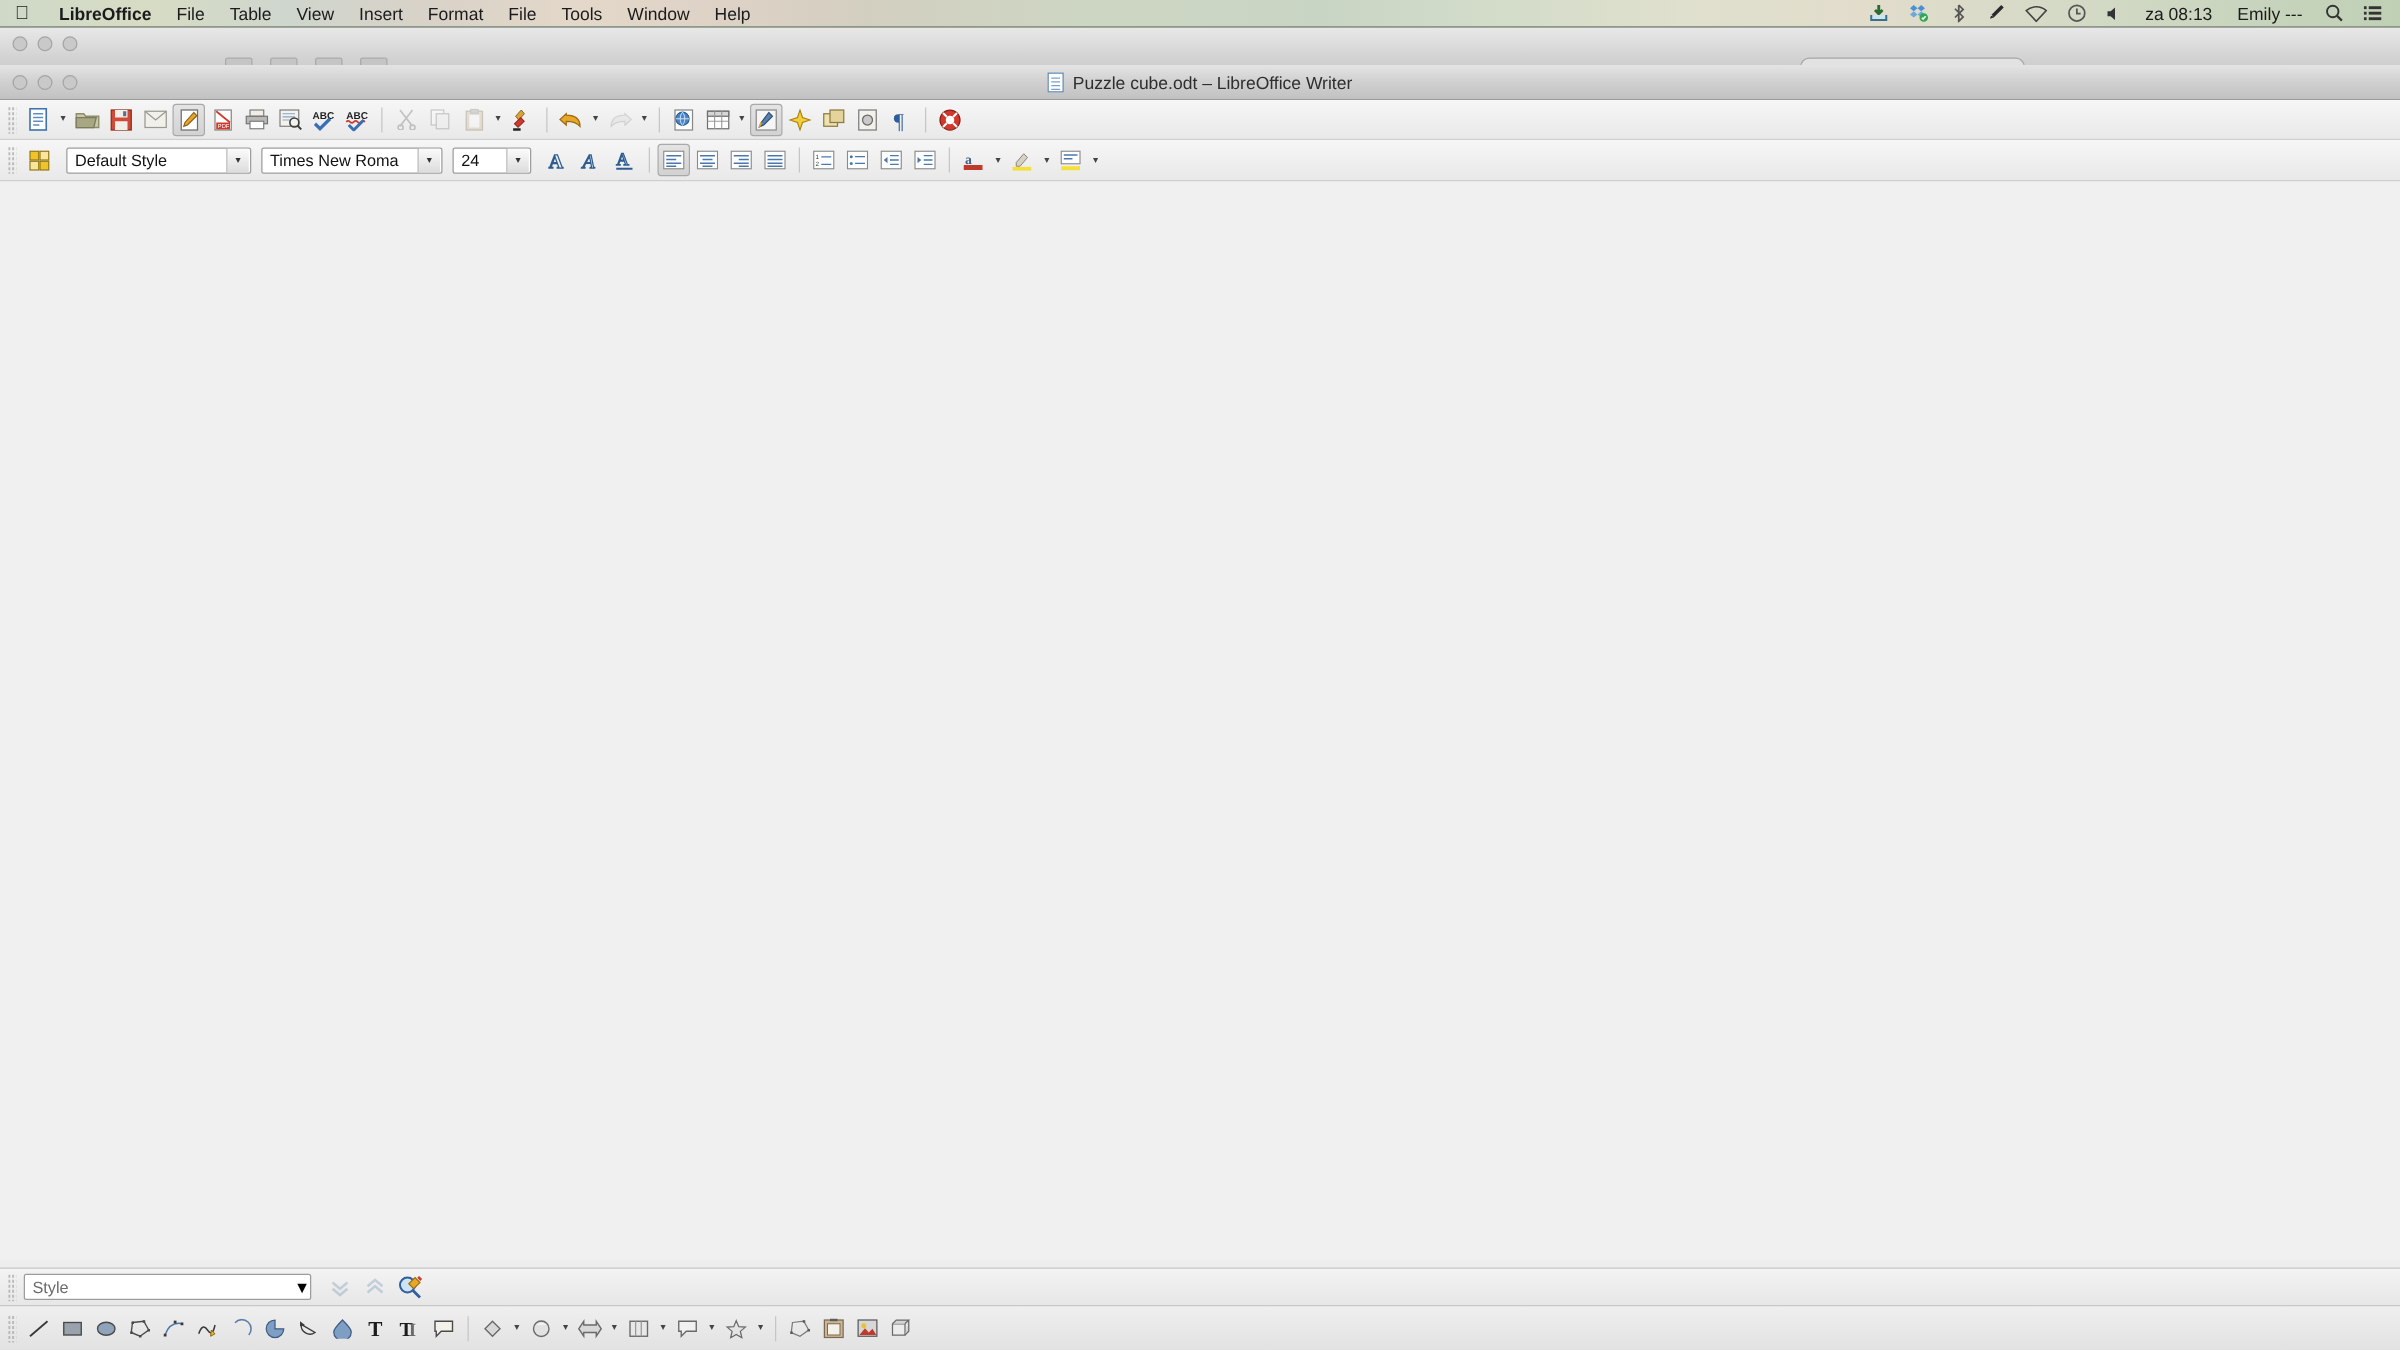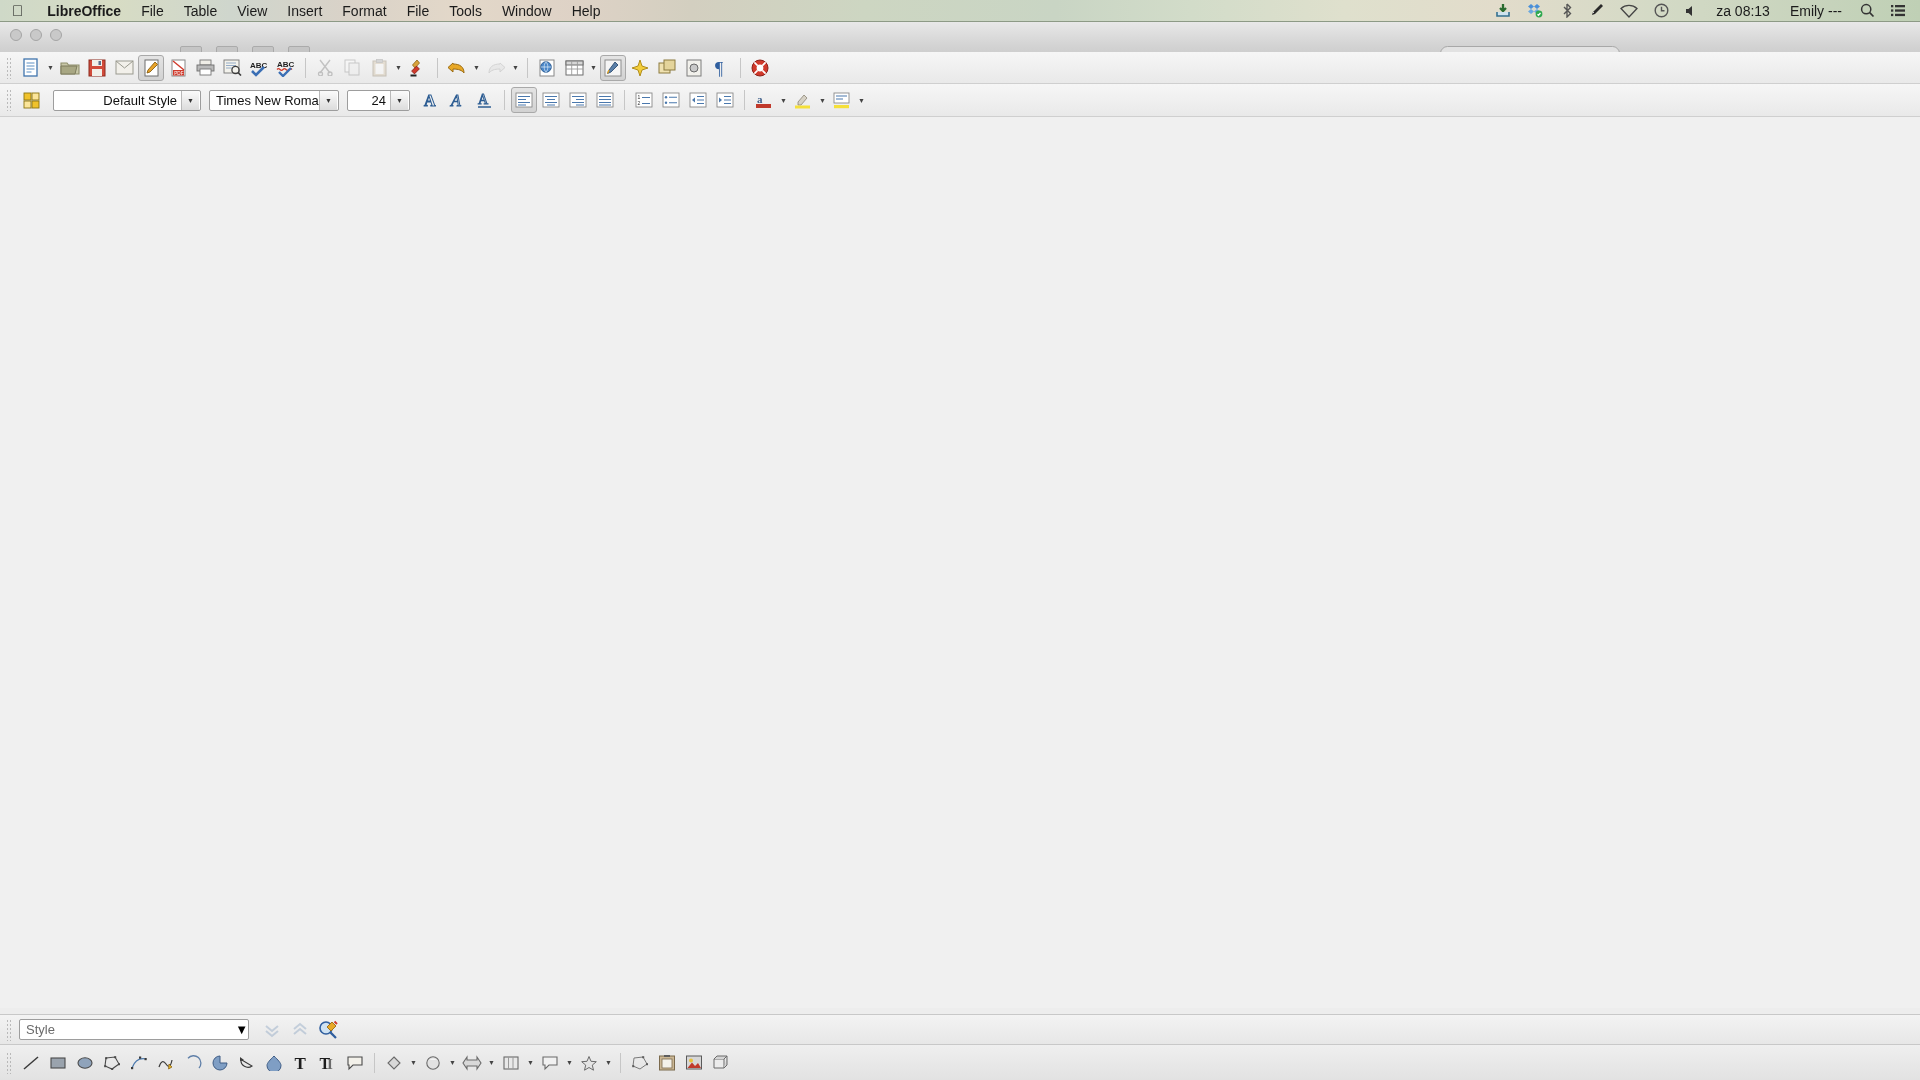--- a/index.html
+++ b/index.html
@@ -73,21 +73,21 @@
     background:#7ba0c8;
   }
 
   
   .toolbar {
     height: 30px; background: linear-gradient(180deg,#f6f6f6,#e9e9e9);
     border-bottom: 1px solid #cfcfcf;
     display: flex; align-items: center; padding-left: 6px; gap: 1px;
   }
   #toolbar-std { height: 32px; }
-  #toolbar-fmt { height: 33px; text-align: right; }
+  #toolbar-fmt { height: 33px; }
   .tb-grip { width: 7px; height: 22px; margin-right: 4px;
     background-image: radial-gradient(#a8a8a8 36%, transparent 38%);
     background-size: 3px 4px; opacity: .75; }
   .tbtn {
     width: 26px; height: 26px; display: flex; align-items: center; justify-content: center;
     border: 1px solid transparent; border-radius: 3px; cursor: default;
     font-size: 13px; color: #2b4a73;
   }
   .tbtn.active { border-color: #a9a9a9; background: linear-gradient(180deg,#e4e4e4,#d2d2d2); }
   .tbtn.dis { opacity: .33; }
@@ -100,21 +100,21 @@
     height: 21px; border: 1px solid #9d9d9d; background: #fff;
     display: flex; align-items: center; border-radius: 2px; margin-right: 7px;
   }
   .combo .cval { padding: 0 4px 0 6px; font-size: 13px; color:#111; overflow:hidden; white-space:nowrap; flex: 1; }
   .combo .carr {
     width: 18px; height: 19px; margin: 0 1px 0 0; border-left: 1px solid #b9b9b9;
     background: linear-gradient(180deg,#fbfbfb,#dcdcdc);
     display: flex; align-items: center; justify-content: center; font-size: 7px; color: #333;
   }
   #combo-style { width: 148px; }
-  #combo-font  { width: 130px; }
+  #combo-font  { width: 145px; }
   #combo-size  { width: 63px; }
 
   
   #work { position: absolute; left: 0; top: 175px; width: 1920px; height: 853px; background: #848484; }
   #hruler {
     position: absolute; left: 0; top: 0; width: 1920px; height: 20px;
     background: #f1f1f1; border-bottom: 1px solid #c2c2c2; overflow: hidden;
   }
   #hruler .track { position: absolute; left: 338px; top: 0; height: 20px; }
   #vruler {
@@ -274,20 +274,31 @@
     <div class="stub-ico"></div>
     <div class="stub-ico"></div>
     <div class="stub-ico"></div>
     <div class="stub-ico"></div>
   </div>
   <div id="finder-searchstub"></div>
 </div>
 
 <div id="lo-win">
 
+  <div id="lo-titlebar">
+    <div id="lo-traffic">
+      <div class="tl"></div>
+      <div class="tl"></div>
+      <div class="tl"></div>
+    </div>
+    <div id="lo-title">
+      <span class="doc-glyph"></span>
+      <span>Puzzle cube.odt – LibreOffice Writer</span>
+    </div>
+  </div>
 
   <div class="toolbar" id="toolbar-std">
     <div class="tb-grip"></div>
 
     <div class="tbtn">
       <svg width="19" height="20" viewBox="0 0 19 20">
           <rect x="2" y="1" width="13" height="17" fill="#fff" stroke="#3f74ad" stroke-width="1.3"></rect>
           <g stroke="#5d8fc4" stroke-width="1.1">
             <path d="M4.5 5h8M4.5 8h8M4.5 11h8M4.5 14h5"></path>
           </g>

